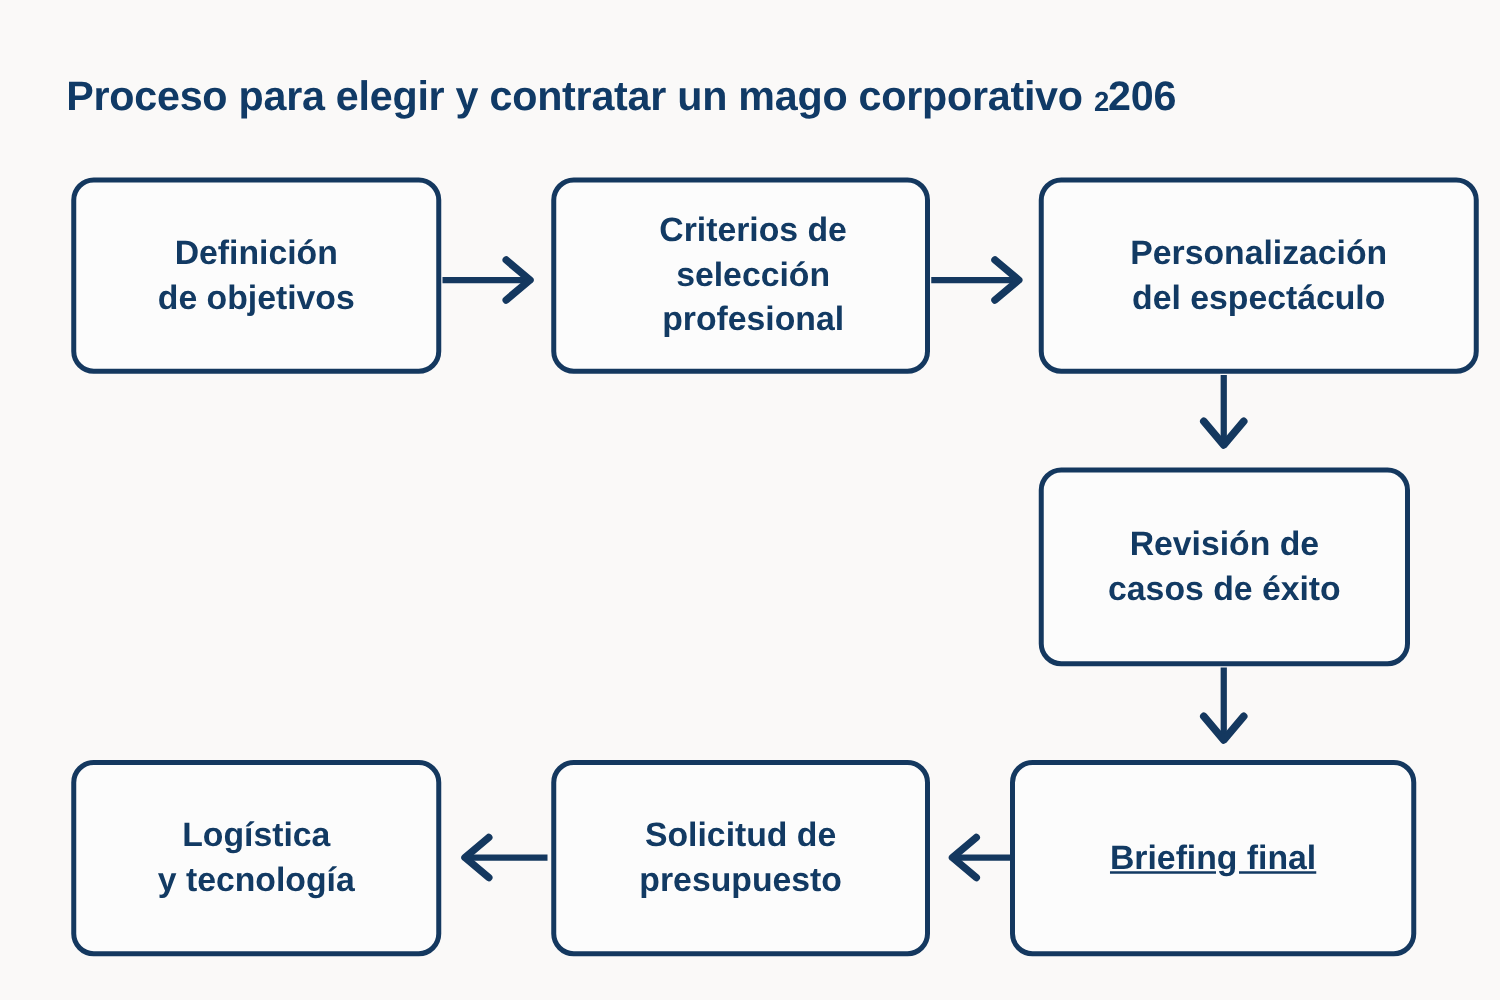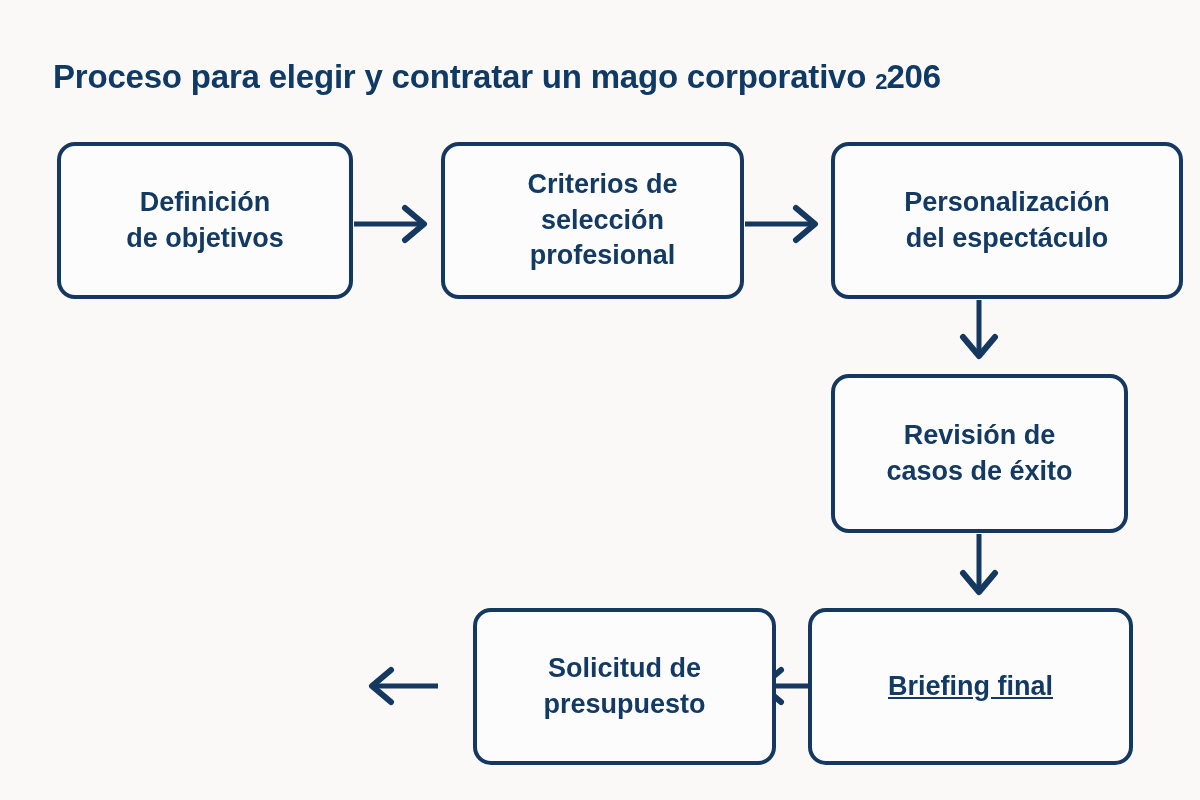--- a/index.html
+++ b/index.html
@@ -131,19 +131,23 @@
 
   <div class="node" style="left:831px; top:374px; width:297px; height:159px;">
     <span class="node-label">Revisión de
 casos de éxito</span>
   </div>
 
   <div class="node" style="left:808px; top:608px; width:325px; height:157px;text-decoration:underline;">
     <span class="node-label">Briefing final</span>
   </div>
 
-  <div class="node" style="left:441px; top:608px; width:303px; height:157px;margin-left:32px;">
+  <div class="node" style="left:441px; top:608px; width:303px; height:157px;">
     <span class="node-label">Solicitud de
 presupuesto</span>
   </div>
 
+  <div class="node" style="left:57px; top:608px; width:296px; height:157px;">
+    <span class="node-label">Logística
+y tecnología</span>
+  </div>
 
 </div>
 
 </body></html>

